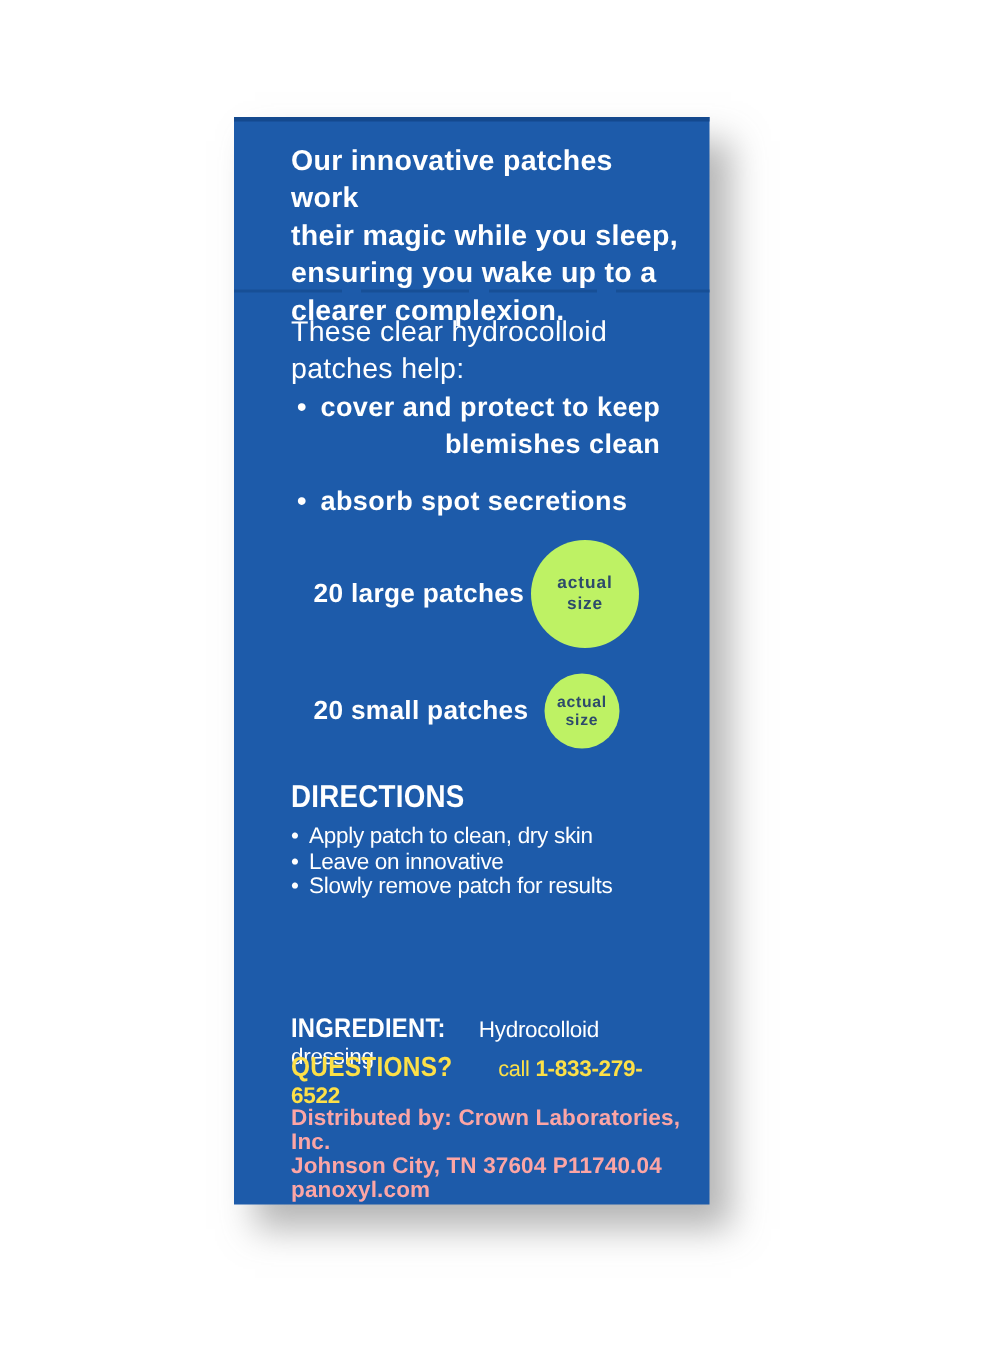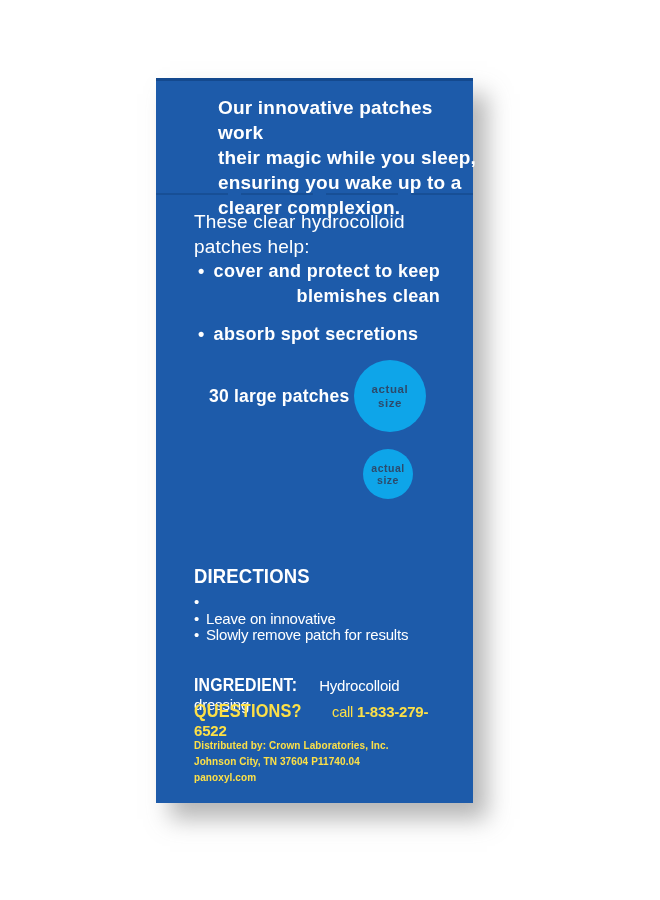--- a/index.html
+++ b/index.html
@@ -29,21 +29,20 @@
     position: absolute;
     left: 38px;
     top: 14px;
     width: 262px;
     color: #ffffff;
     font-weight: 700;
     font-size: 19px;
     line-height: 25px;
     letter-spacing: 0.2px;
     white-space: pre-line;
-    margin-left: 24px;
   }
   .fold-line {
     position: absolute;
     left: 0;
     top: 112px;
     width: 100%;
     height: 2px;
     background: repeating-linear-gradient(90deg,
       #174f96 0px, #174f96 72px,
       transparent 72px, transparent 85px);
@@ -91,21 +90,21 @@
     transform: translateY(-50%);
     color: #ffffff;
     font-weight: 700;
     font-size: 17.5px;
     letter-spacing: 0.2px;
     white-space: nowrap;
   }
   .size-circle {
     position: absolute;
     border-radius: 50%;
-    background: #0ea5e9;
+    background: #bef264;
     display: flex;
     align-items: center;
     justify-content: center;
     text-align: center;
     color: #2d4a6b;
     font-weight: 600;
     white-space: pre-line;
   }
   .circle-large {
     left: 198px; top: 0;
@@ -124,21 +123,20 @@
     transform: scaleX(0.88);
     transform-origin: 0 100%;
     letter-spacing: 0.2px;
   }
   .directions {
     position: absolute;
     left: 38px;
     top: 440px;
     width: 262px;
     color: #ffffff;
-    margin-top: 44px;
   }
   .directions-heading { font-size: 21px; line-height: 22px; }
   .directions-list { margin-top: 7px; }
   .direction-item {
     display: flex;
     font-size: 15px;
     line-height: 16.5px;
     letter-spacing: -0.2px;
   }
   .direction-bullet { margin-right: 7px; flex: 0 0 auto; }
@@ -176,23 +174,23 @@
     letter-spacing: -0.2px;
   }
   .questions-heading { font-size: 18.5px; margin-right: 12px; }
   .questions-phone { font-weight: 700; font-size: 15px; }
 
   .distributor {
     position: absolute;
     left: 38px;
     top: 657px;
     width: 262px;
-    color: #fde047;
-    font-weight: 700;
-    font-size: 10px;
+    color: #fca5a5;
+    font-weight: 700;
+    font-size: 15px;
     line-height: 16px;
     letter-spacing: 0.1px;
     white-space: pre-line;
   }
 </style>
 </head>
 <body>
 
 <div class="panel">
 
@@ -212,35 +210,37 @@
       <span class="benefit-text">cover and protect to keep
 blemishes clean</span>
     </div>
     <div class="benefit-item">
       <span class="benefit-bullet">•</span>
       <span class="benefit-text">absorb spot secretions</span>
     </div>
   </div>
 
   <div class="patch-row patch-row-large">
-    <span class="patch-label">30 large patches</span>
+    <span class="patch-label">20 large patches</span>
     <div class="size-circle circle-large">actual
 size</div>
   </div>
 
   <div class="patch-row patch-row-small">
+    <span class="patch-label">20 small patches</span>
     <div class="size-circle circle-small">actual
 size</div>
   </div>
 
   <div class="directions">
     <span class="cond directions-heading">DIRECTIONS</span>
     <div class="directions-list">
       <div class="direction-item">
         <span class="direction-bullet">•</span>
+        <span>Apply patch to clean, dry skin</span>
       </div>
       <div class="direction-item">
         <span class="direction-bullet">•</span>
         <span>Leave on innovative</span>
       </div>
       <div class="direction-item">
         <span class="direction-bullet">•</span>
         <span>Slowly remove patch for results</span>
       </div>
     </div>

